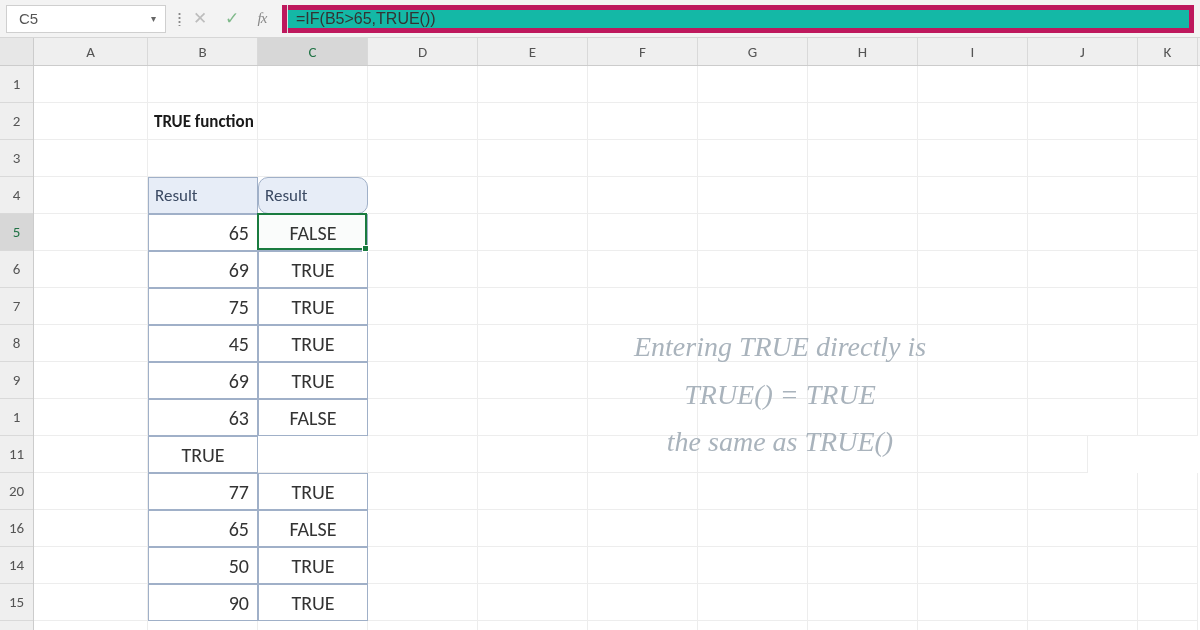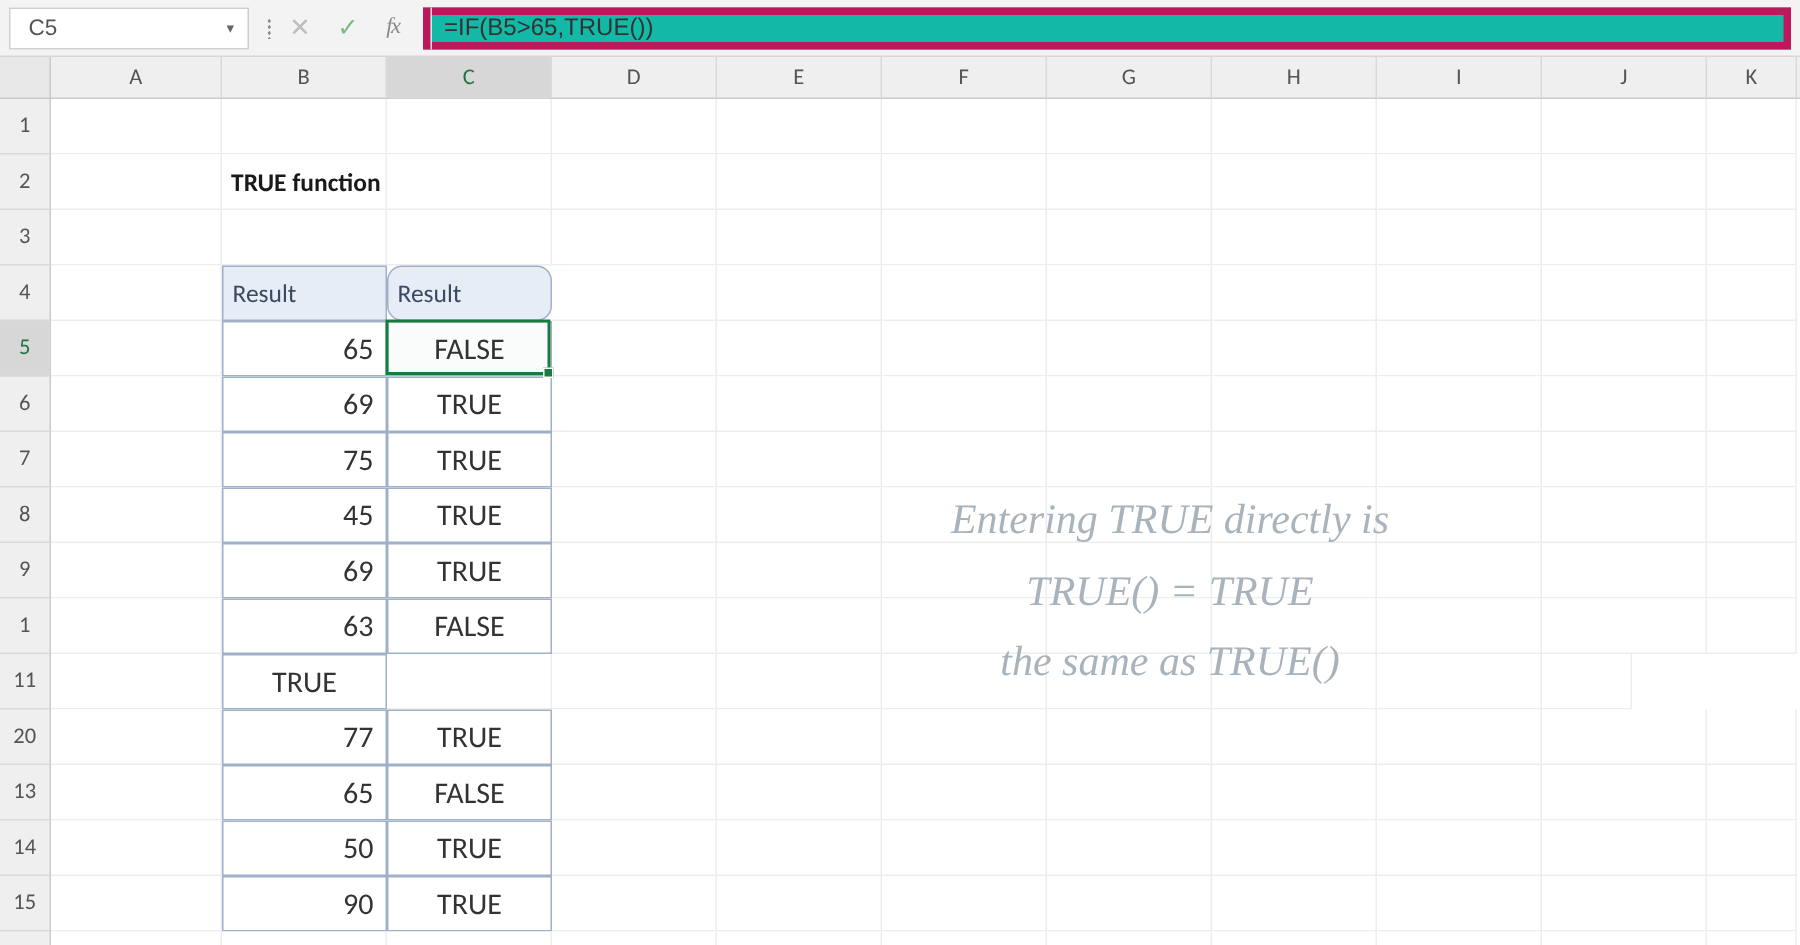--- a/index.html
+++ b/index.html
@@ -266,21 +266,21 @@
         <div class="rowh" style="height: 37px;">3</div>
         <div class="rowh" style="height: 37px;">4</div>
         <div class="rowh active" style="height: 37px;">5</div>
         <div class="rowh" style="height: 37px;">6</div>
         <div class="rowh" style="height: 37px;">7</div>
         <div class="rowh" style="height: 37px;">8</div>
         <div class="rowh" style="height: 37px;">9</div>
         <div class="rowh" style="height: 37px;">1</div>
         <div class="rowh" style="height: 37px;">11</div>
         <div class="rowh" style="height: 37px;">20</div>
-        <div class="rowh" style="height: 37px;">13</div>
+        <div class="rowh" style="height: 37px;">16</div>
         <div class="rowh" style="height: 37px;">14</div>
         <div class="rowh" style="height: 37px;">15</div>
         <div class="rowh" style="height: 37px;">16</div>
       </div>
     <div class="grid" id="grid">
         <div class="gridrow">
           <div class="cell" style="width: 114px;"></div>
           <div class="cell" style="width: 110px;"></div>
           <div class="cell" style="width: 110px;"></div>
           <div class="cell" style="width: 110px;"></div>

